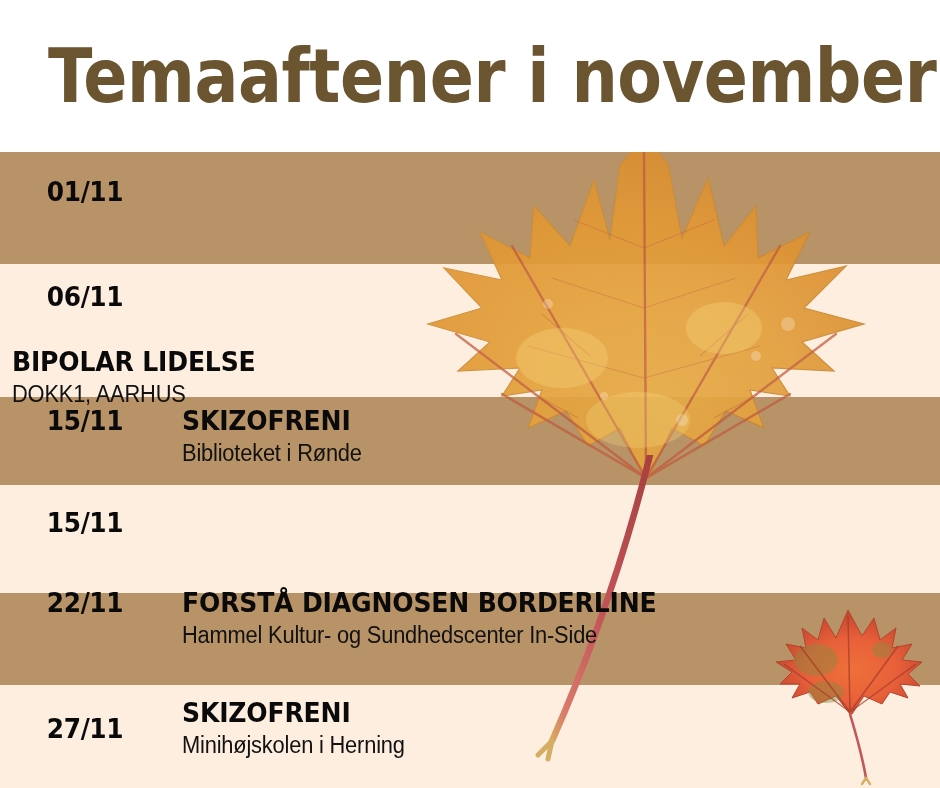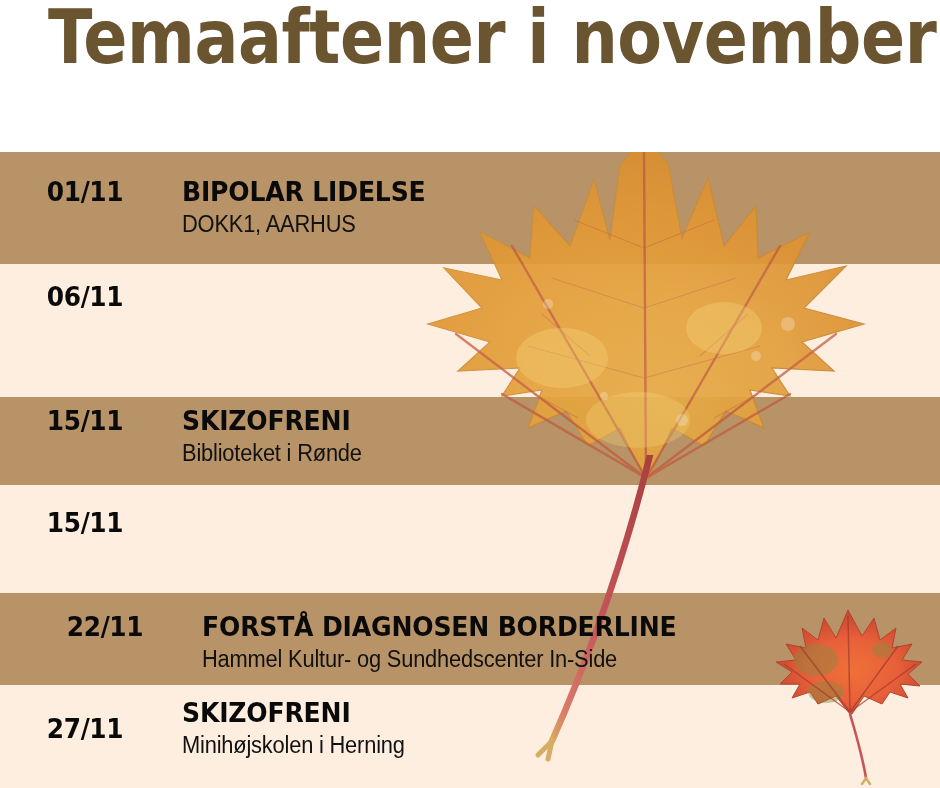--- a/index.html
+++ b/index.html
@@ -16,20 +16,21 @@
     overflow:hidden;
   }
 
   
   #title-bar {
     position:absolute;
     left:0; top:0;
     width:933px; height:152px;
     background:#ffffff;
     display:flex;
+    align-items:center;
     z-index:5;
   }
   #poster-title {
     margin-left:48px;
     color:#6B5530;
     font-family:"DejaVu Sans", sans-serif;
     font-size:74px;
     font-weight:700;
     letter-spacing:-0.5px;
     line-height:1;
@@ -224,41 +225,41 @@
       <path d="M80,106 C86,126 92,146 96,170" stroke="#C4565A" stroke-width="2.6" fill="none" stroke-linecap="round"></path>
       <path d="M96,170 L92,176 M96,170 L100,176" stroke="#D6AE63" stroke-width="2.4" fill="none" stroke-linecap="round"></path>
     </svg>
   </div>
 
   <div id="title-bar">
     <div id="poster-title">Temaaftener i november</div>
   </div>
 
   <div id="rows">
-      <div class="row" style="top: 176px;">
+      <div class="row" style="top: 176px; flex-direction: column;">
         <div class="row-date">01/11</div>
         <div class="row-body">
           <div class="row-title">BIPOLAR LIDELSE</div>
           <div class="row-venue">DOKK1, AARHUS</div>
         </div>
       </div>
       <div class="row" style="top: 281px;">
         <div class="row-date">06/11</div>
       </div>
       <div class="row" style="top: 405px;">
         <div class="row-date">15/11</div>
         <div class="row-body">
           <div class="row-title">SKIZOFRENI</div>
           <div class="row-venue">Biblioteket i Rønde</div>
         </div>
       </div>
       <div class="row" style="top: 507px;">
         <div class="row-date">15/11</div>
       </div>
-      <div class="row" style="top: 611px; padding-left: 20px;">
+      <div class="row" style="top: 587px;">
         <div class="row-date">22/11</div>
         <div class="row-body">
           <div class="row-title">FORSTÅ DIAGNOSEN BORDERLINE</div>
           <div class="row-venue">Hammel Kultur- og Sundhedscenter In-Side</div>
         </div>
       </div>
       <div class="row" style="top: 697px; align-items: center;">
         <div class="row-date">27/11</div>
         <div class="row-body">
           <div class="row-title">SKIZOFRENI</div>

